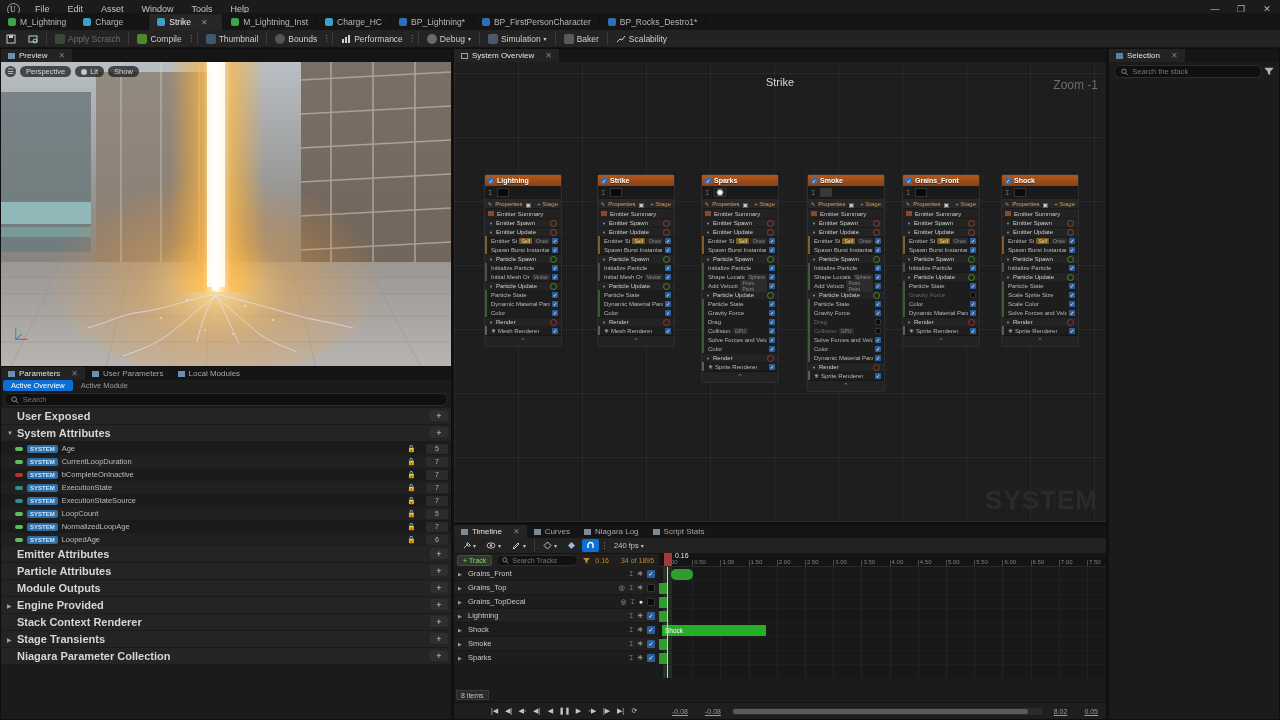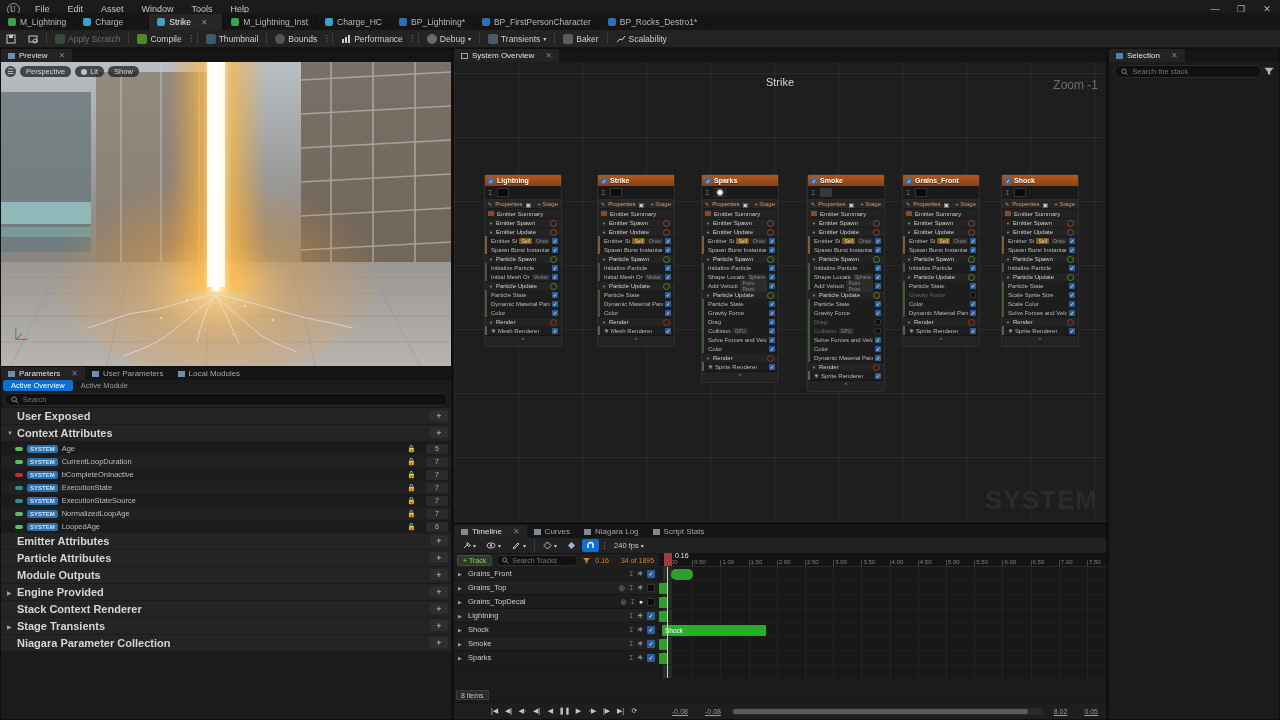--- a/index.html
+++ b/index.html
@@ -306,21 +306,21 @@
     <div class="tdots">⋮</div>
     <div class="tsep"></div>
     <div class="tbtn">
       <span class="sq" style="background:#6a6a6a;border-radius:50%"></span>
       <span>Debug</span>
       <span style="font-size:6px">▾</span>
     </div>
     <div class="tsep"></div>
     <div class="tbtn">
       <span class="sq" style="background:#4a5a6a"></span>
-      <span>Transients</span>
+      <span>Simulation</span>
       <span style="font-size:6px">▾</span>
     </div>
     <div class="tsep"></div>
     <div class="tbtn">
       <span class="sq" style="background:#5a5a5a"></span>
       <span>Baker</span>
     </div>
     <div class="tsep"></div>
     <div class="tbtn">
       <svg width="10" height="10" viewBox="0 0 10 10">
@@ -469,21 +469,21 @@
       <input placeholder="Search" style="">
     </div>
     <div id="paramlist">
         <div class="grp">
           <span class="tri"></span>
           <span class="gl">User Exposed</span>
           <div class="plus">+</div>
         </div>
         <div class="grp">
           <span class="tri">▼</span>
-          <span class="gl">Context Attributes</span>
+          <span class="gl">System Attributes</span>
           <div class="plus">+</div>
         </div>
         <div class="prow">
           <span class="pdot" style="background: rgb(91, 192, 91);"></span>
           <span class="pillsys">SYSTEM</span>
           <span class="pname">Age</span>
           <span class="lk">🔒</span>
           <span class="pval">5</span>
         </div>
         <div class="prow">
@@ -506,20 +506,27 @@
           <span class="pname">ExecutionState</span>
           <span class="lk">🔒</span>
           <span class="pval">7</span>
         </div>
         <div class="prow">
           <span class="pdot" style="background: rgb(47, 143, 143);"></span>
           <span class="pillsys">SYSTEM</span>
           <span class="pname">ExecutionStateSource</span>
           <span class="lk">🔒</span>
           <span class="pval">7</span>
+        </div>
+        <div class="prow">
+          <span class="pdot" style="background: rgb(91, 192, 91);"></span>
+          <span class="pillsys">SYSTEM</span>
+          <span class="pname">LoopCount</span>
+          <span class="lk">🔒</span>
+          <span class="pval">5</span>
         </div>
         <div class="prow">
           <span class="pdot" style="background: rgb(91, 192, 91);"></span>
           <span class="pillsys">SYSTEM</span>
           <span class="pname">NormalizedLoopAge</span>
           <span class="lk">🔒</span>
           <span class="pval">7</span>
         </div>
         <div class="prow">
           <span class="pdot" style="background: rgb(91, 192, 91);"></span>

